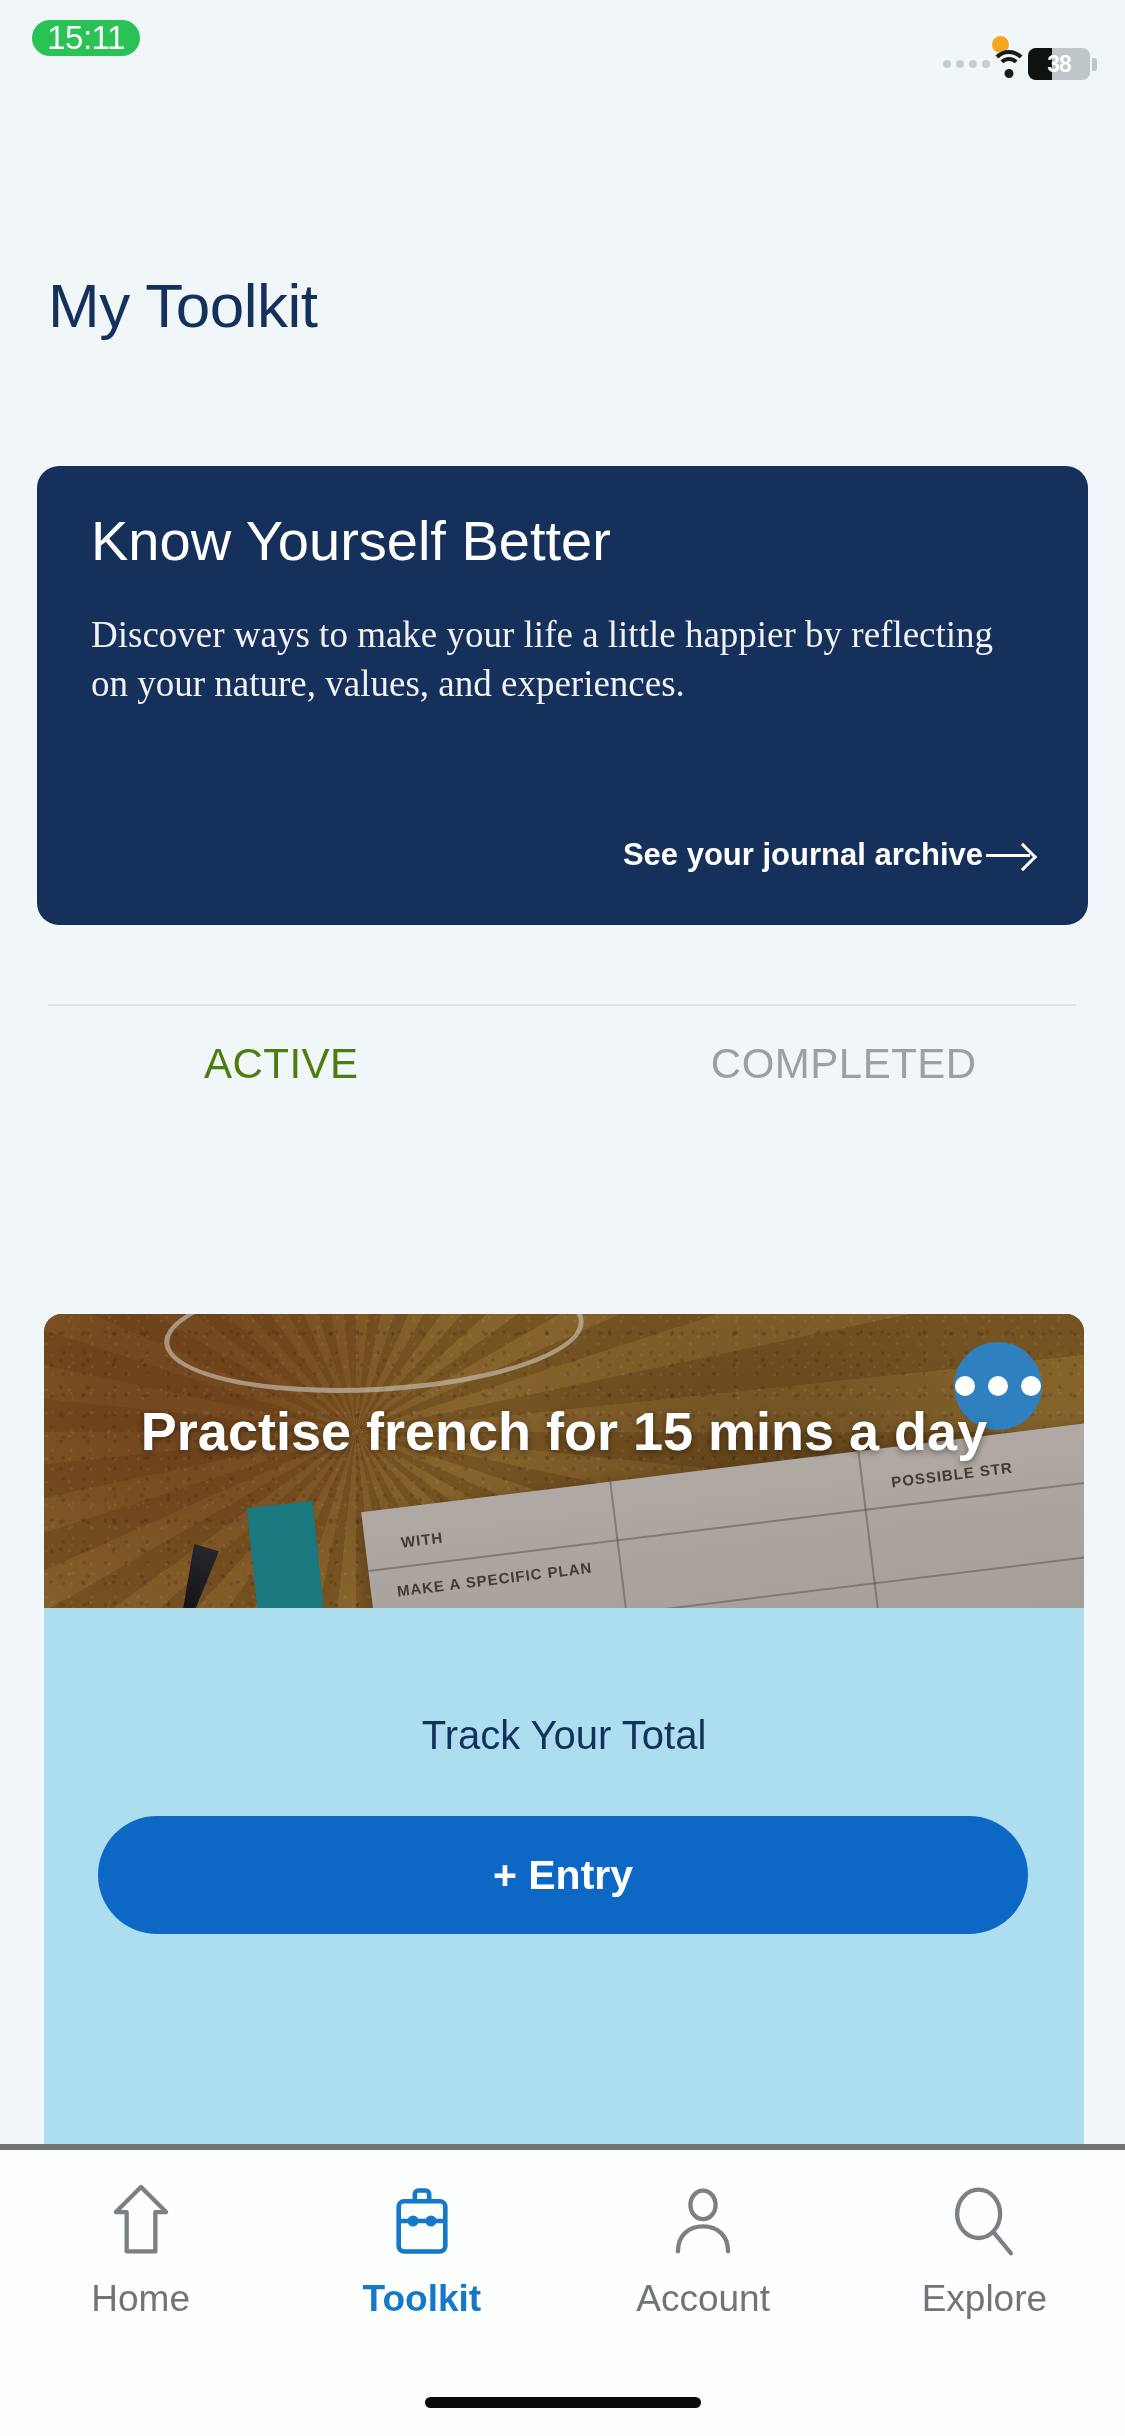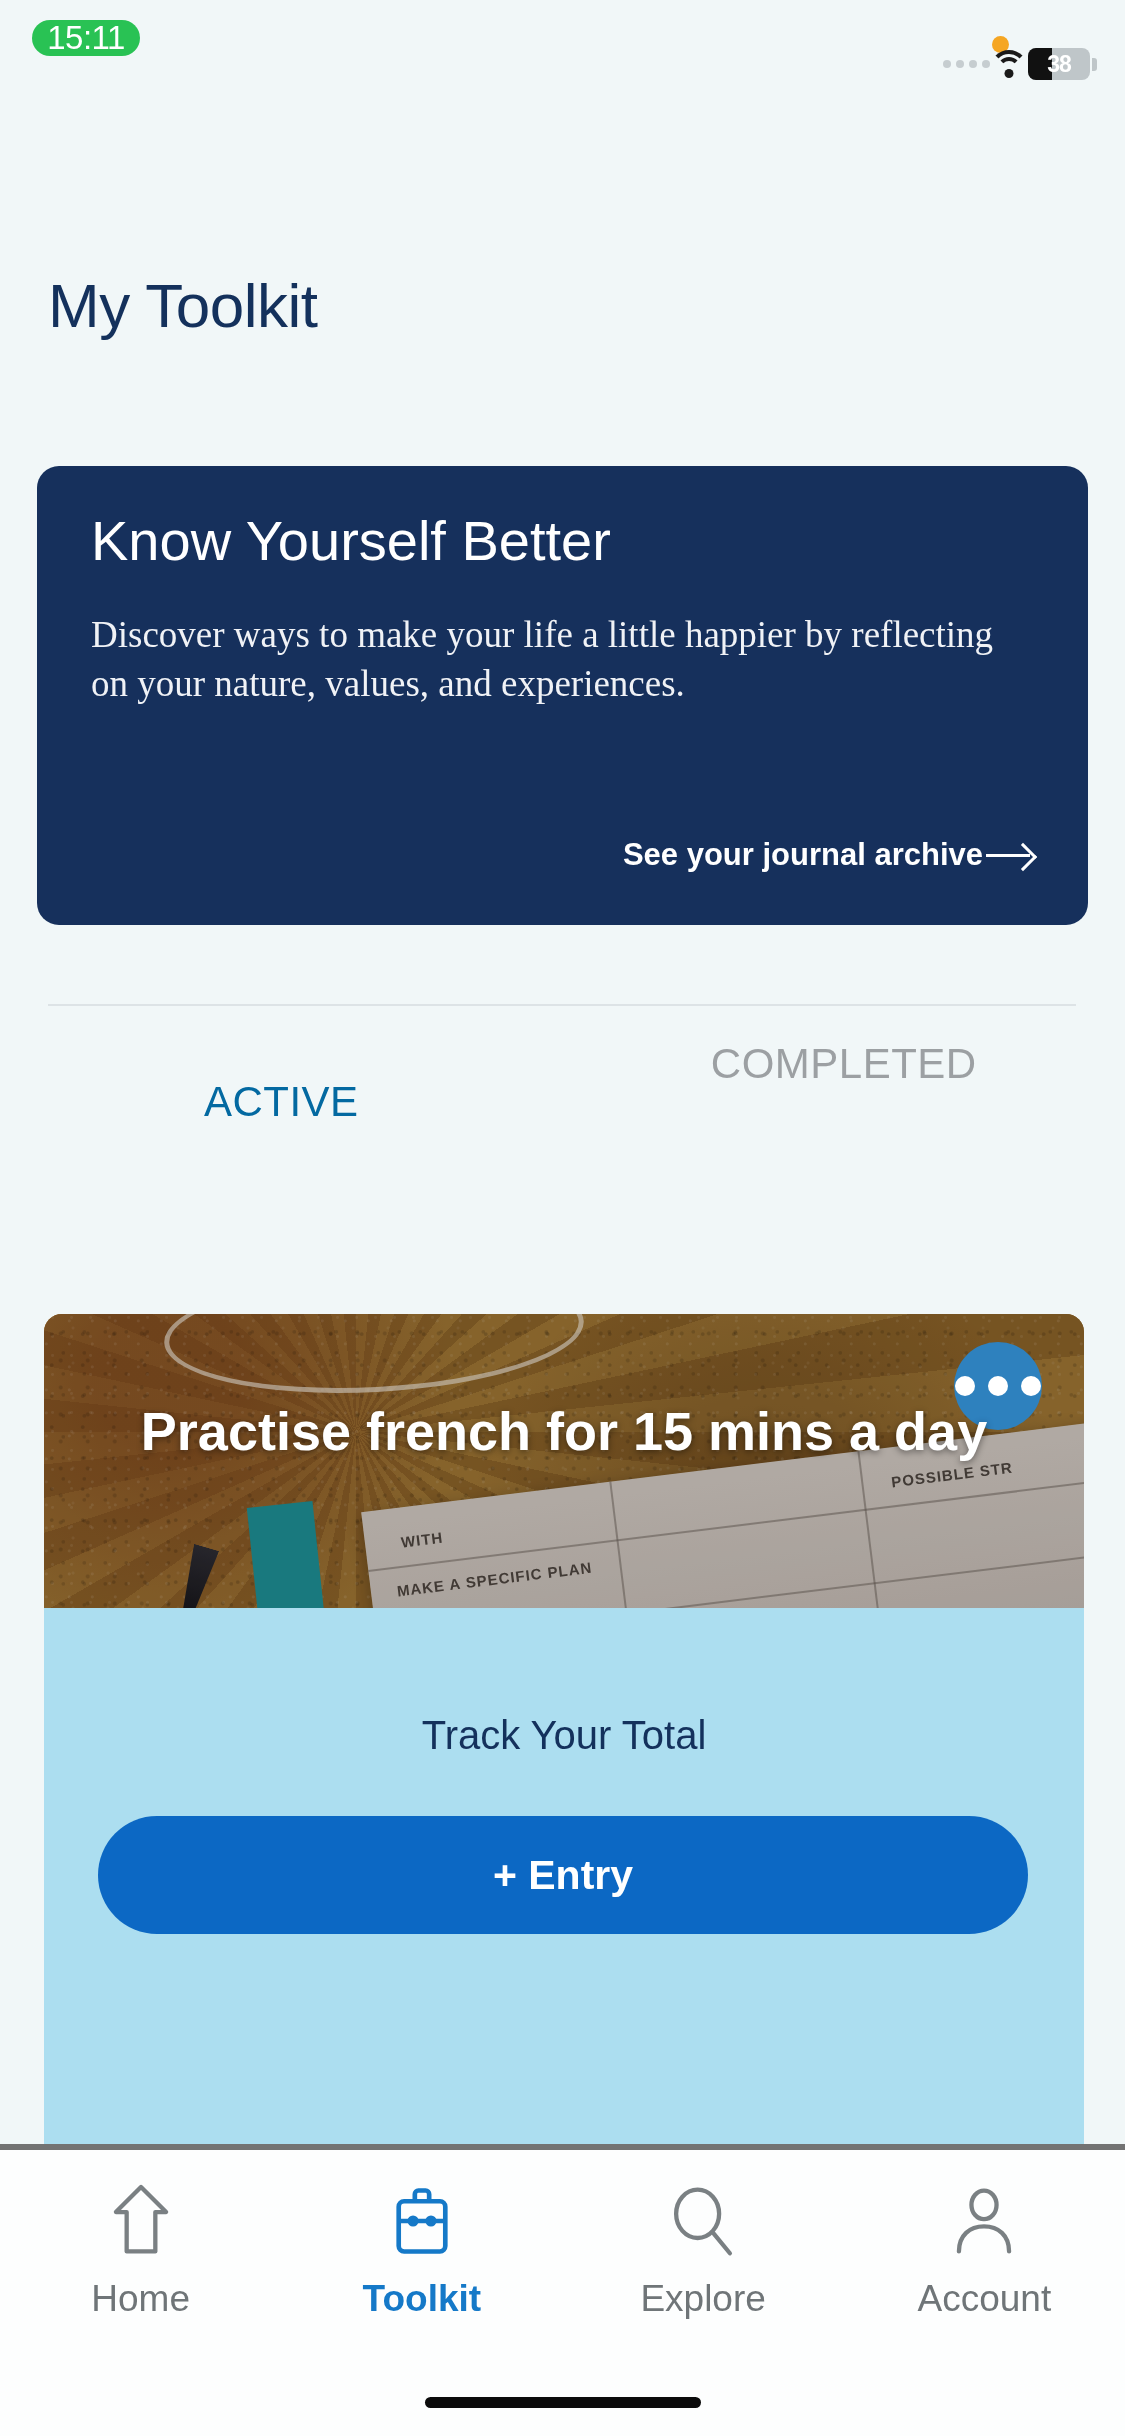--- a/index.html
+++ b/index.html
@@ -133,21 +133,21 @@
   .tabs{
     position:absolute; top:1040px; left:0; width:1125px;
     display:flex;
   }
   .tab{
     flex:1; text-align:center;
     font-size:42px; font-weight:500; letter-spacing:0.5px;
     font-family:"Liberation Sans Narrow","Liberation Sans",sans-serif;
     cursor:pointer;
   }
-  .tab.active{ color:#0369a1;margin-top:38px; }
+  .tab.active{ color:#4d7c0f; }
   .tab.inactive{ color:#9CA0A3; }
 
   
   .goal-card{
     position:absolute; left:44px; top:1314px;
     width:1040px; height:1000px;
     border-radius:18px; overflow:hidden;
   }
   .goal-photo{
     position:relative; width:100%; height:294px;
@@ -366,29 +366,29 @@
         <path d="M20 13 V9 a2 2 0 0 1 2-2 h4 a2 2 0 0 1 2 2 v4" stroke="#1579C8" stroke-width="2.6" fill="none"></path>
         <path d="M11 24 H37" stroke="#1579C8" stroke-width="2.6"></path>
         <circle cx="19" cy="24" r="2.1" stroke="#1579C8" stroke-width="2" fill="none"></circle>
         <circle cx="29" cy="24" r="2.1" stroke="#1579C8" stroke-width="2" fill="none"></circle>
       </svg>
       <span class="nav-label">Toolkit</span>
     </div>
 
     <div class="nav-item">
       <svg class="nav-icon" viewBox="0 0 48 48" fill="none">
+        <ellipse cx="24" cy="15" rx="7" ry="8" stroke="#7A8083" stroke-width="2.4" fill="none"></ellipse>
+        <path d="M10 41 c0-9 6-14 14-14 s14 5 14 14" stroke="#7A8083" stroke-width="2.4" fill="none" stroke-linecap="round"></path>
+      </svg>
+      <span class="nav-label">Account</span>
+    </div>
+
+    <div class="nav-item">
+      <svg class="nav-icon" viewBox="0 0 48 48" fill="none">
         <ellipse cx="21" cy="20" rx="12" ry="13.5" stroke="#7A8083" stroke-width="2.4" fill="none"></ellipse>
         <path d="M30 31 L39 42" stroke="#7A8083" stroke-width="2.4" stroke-linecap="round"></path>
       </svg>
       <span class="nav-label">Explore</span>
     </div>
 
-    <div class="nav-item">
-      <svg class="nav-icon" viewBox="0 0 48 48" fill="none">
-        <ellipse cx="24" cy="15" rx="7" ry="8" stroke="#7A8083" stroke-width="2.4" fill="none"></ellipse>
-        <path d="M10 41 c0-9 6-14 14-14 s14 5 14 14" stroke="#7A8083" stroke-width="2.4" fill="none" stroke-linecap="round"></path>
-      </svg>
-      <span class="nav-label">Account</span>
-    </div>
-
   </div>
   <div class="home-indicator"></div>
 </div>
 
 </body></html>

